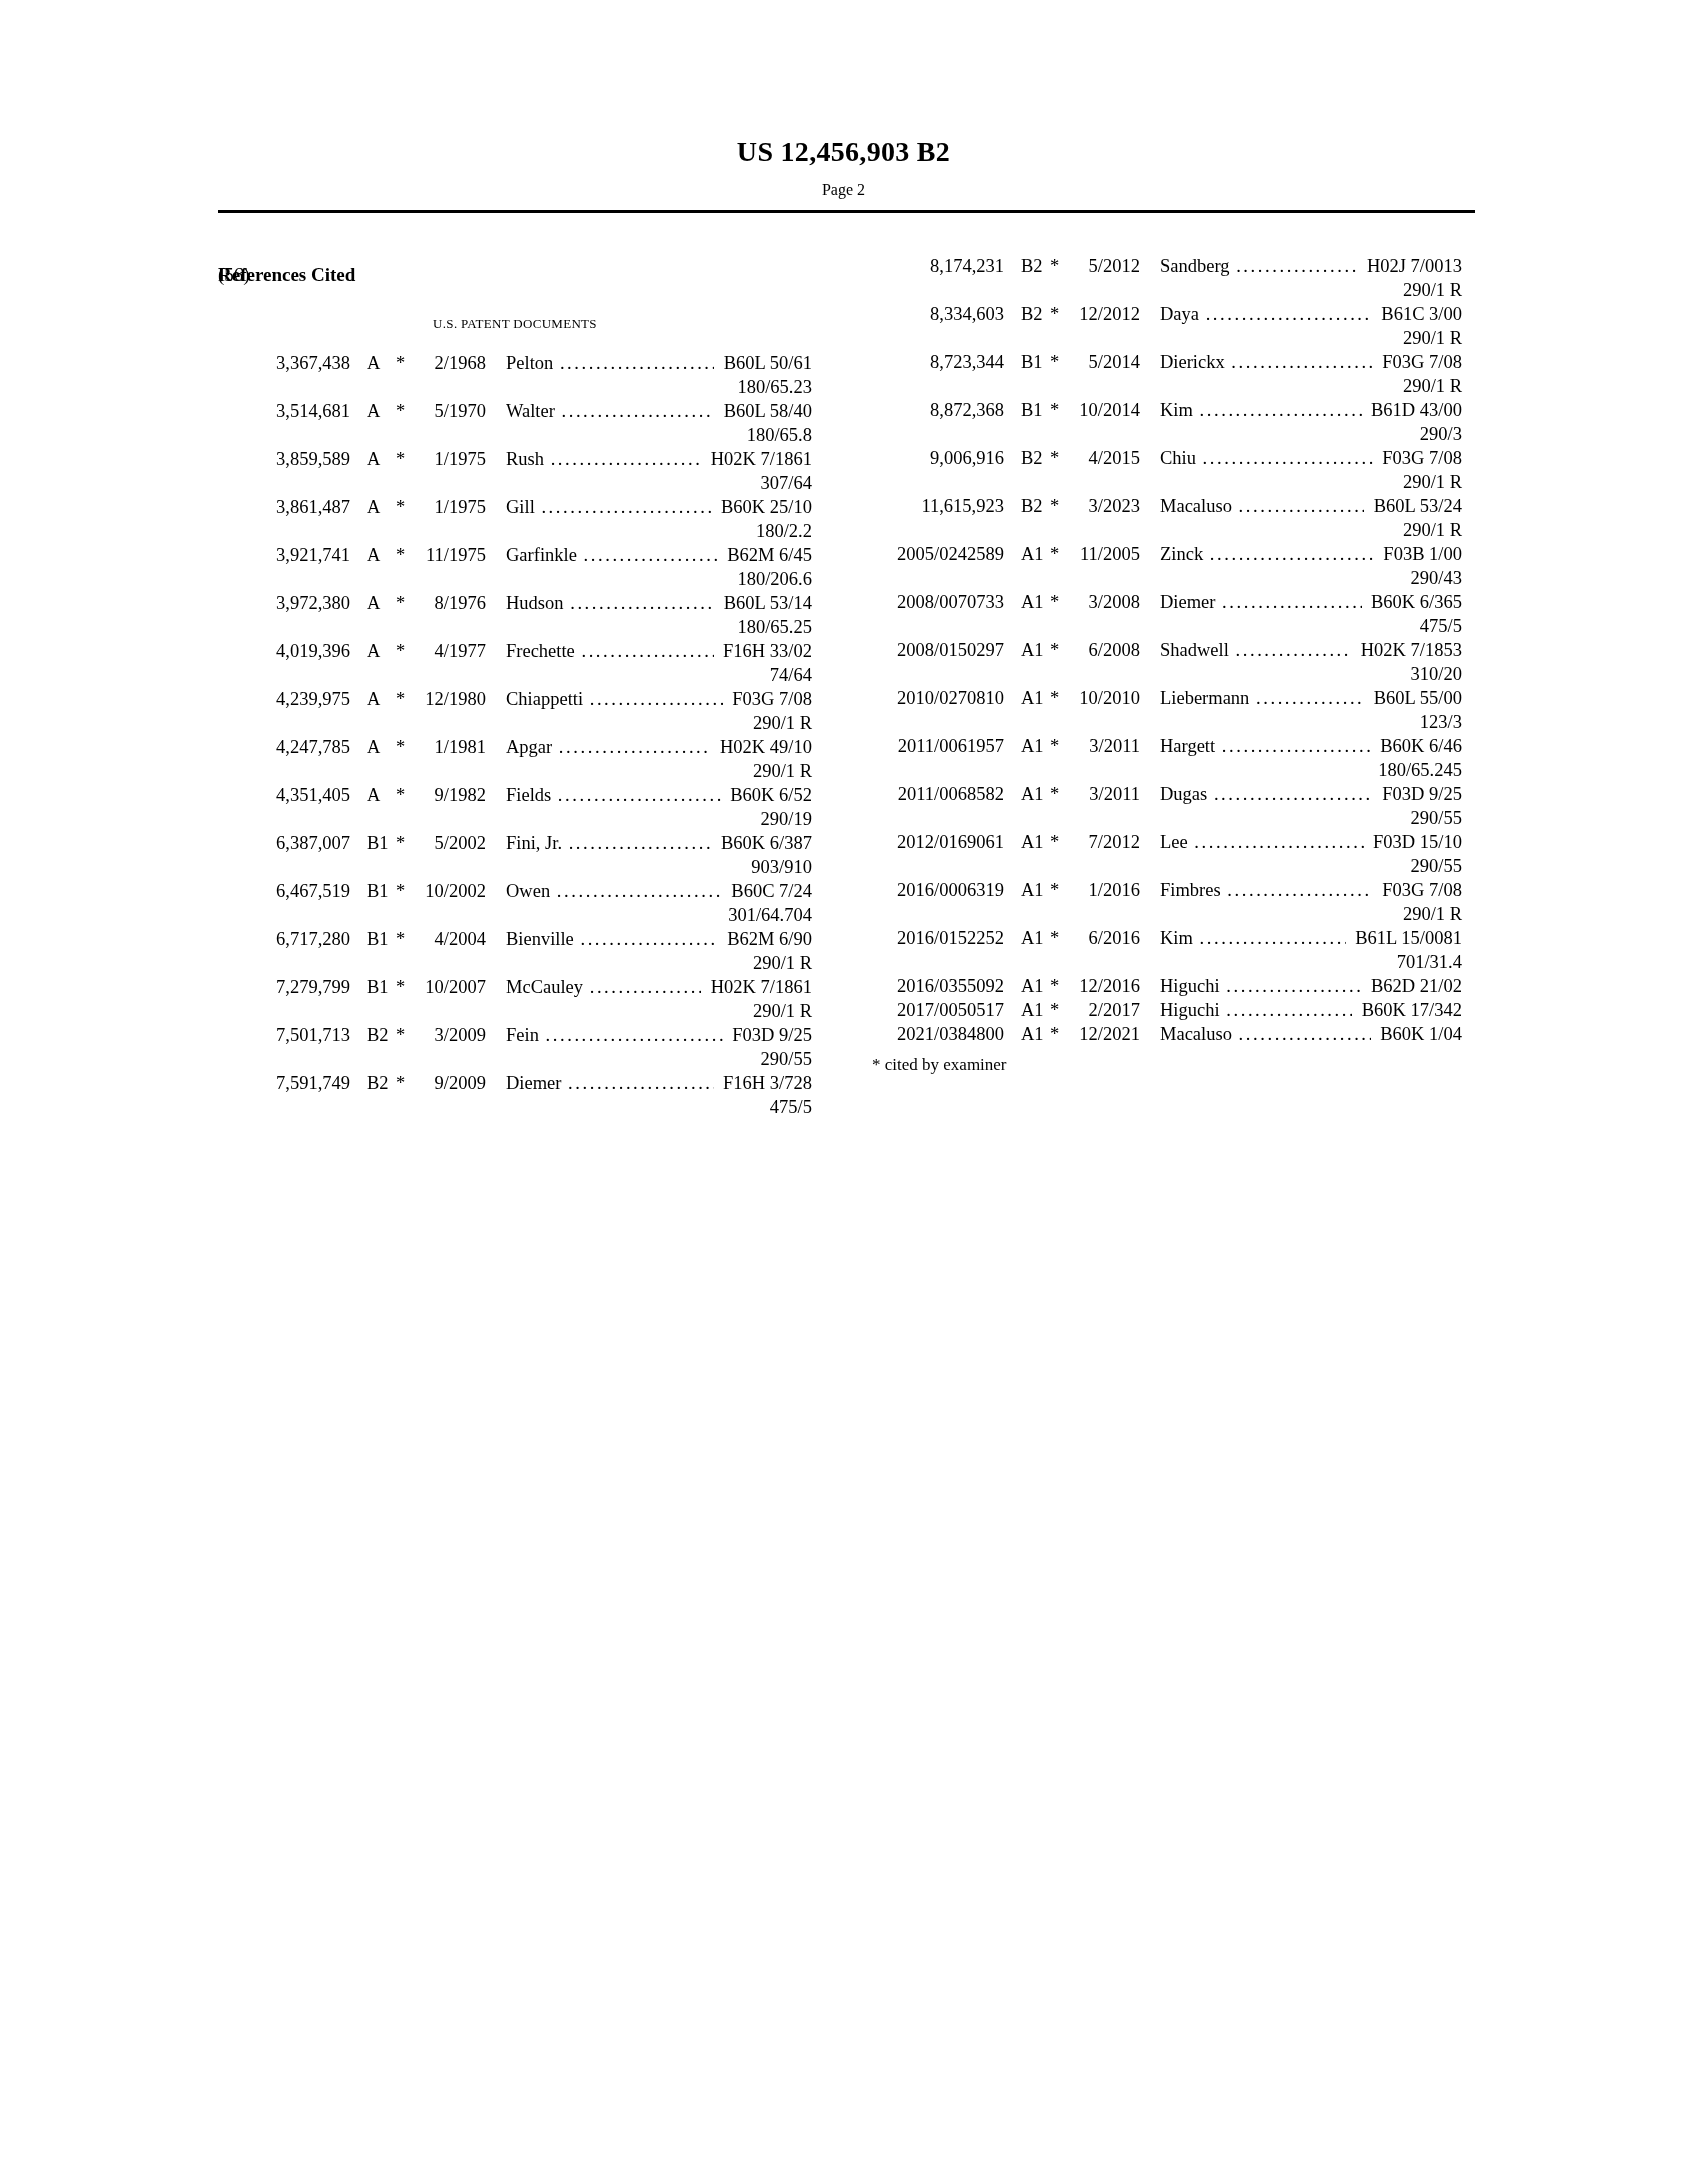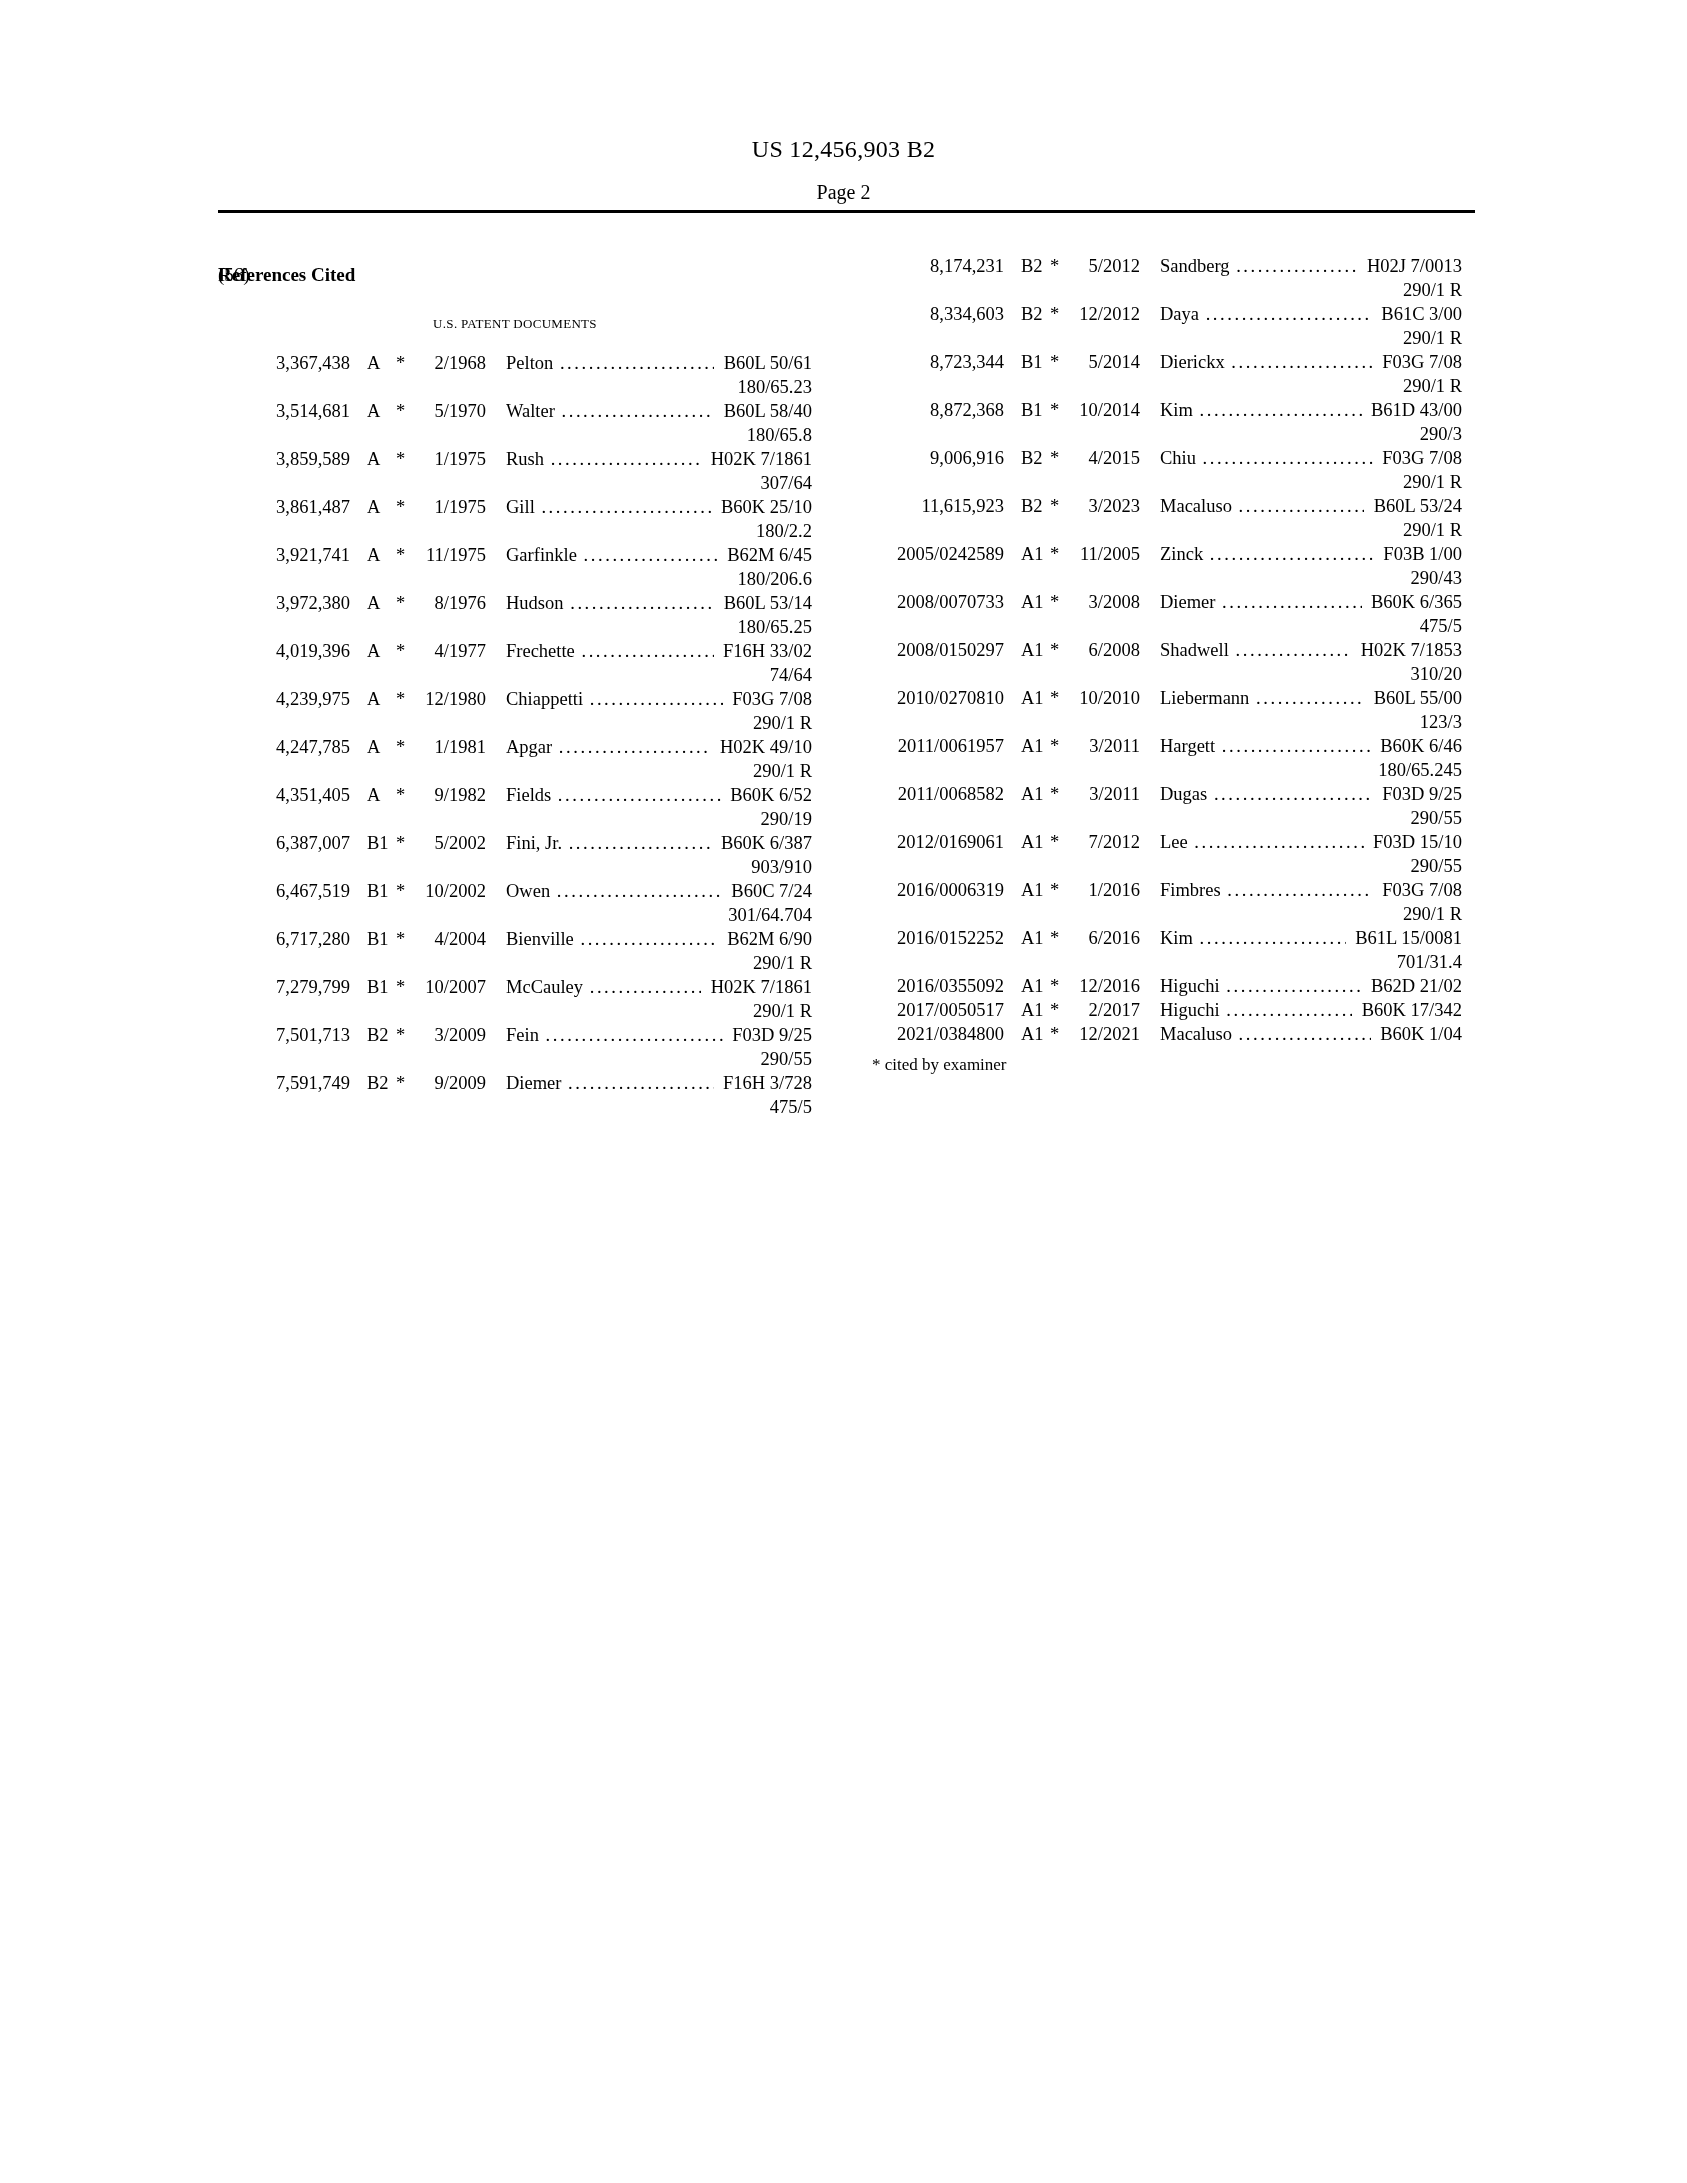--- a/index.html
+++ b/index.html
@@ -7,25 +7,25 @@
   body {
     position:relative;
     width:1687px;
     height:2183px;
     font-family:"Liberation Serif", serif;
     color:#000;
     overflow:hidden;
   }
   .header-title {
     position:absolute; top:136px; left:0; width:100%;
-    text-align:center; font-size:24px; font-weight:normal; letter-spacing:0.3px;
+    text-align:center; font-size:28px; font-weight:bold; letter-spacing:0.3px;
   }
   .page-label {
     position:absolute; top:181px; left:0; width:100%;
-    text-align:center; font-size:20px;
+    text-align:center; font-size:16px;
   }
   .header-rule {
     position:absolute; top:210px; left:218px; width:1257px; height:3.3px;
     background:#000;
   }
   .col { position:absolute; font-size:18.5px; }
   .col-left  { left:218px;  top:263px; width:594px; }
   .col-right { left:872px; top:239px; width:590px; }
   .section-heading { position:relative; height:24px; line-height:24px; font-size:19px; }
   .section-number { position:absolute; left:0; top:0; }

